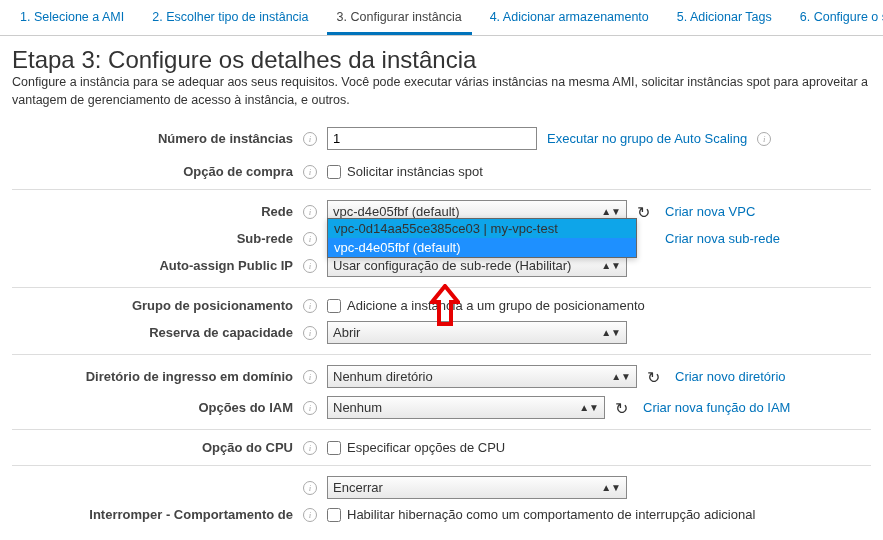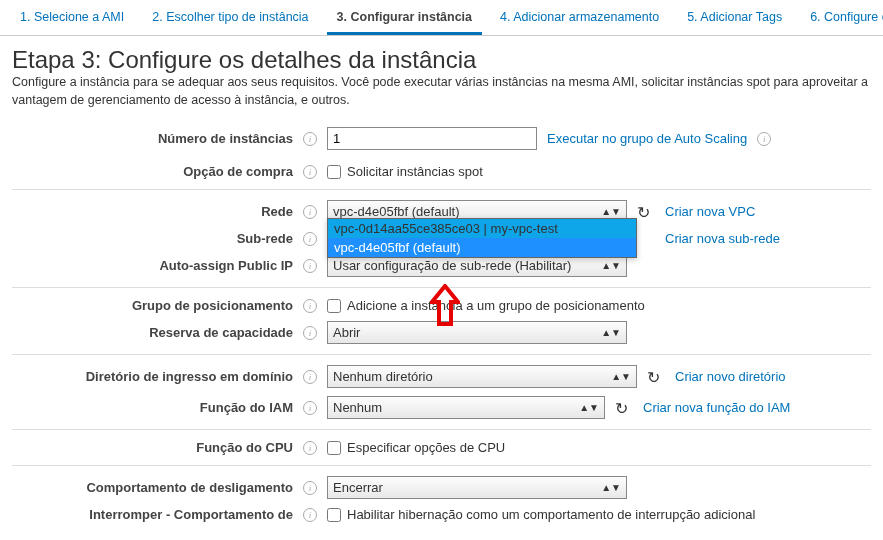--- a/index.html
+++ b/index.html
@@ -1,19 +1,19 @@
 <!DOCTYPE html>
 <html><head>
 <meta charset="utf-8">
 <style>
   * { box-sizing: border-box; margin: 0; padding: 0; }
   body { font-family: Arial, Helvetica, sans-serif; font-size: 13px; color: #333; background: #fff; width: 883px; }
   .tabs { display: flex; border-bottom: 1px solid #ccc; padding: 5px 10px 0 10px; }
   .tab { color: #0073bb; padding: 5px 10px 8px 10px; margin-right: 8px; font-size: 12.5px; cursor: pointer; white-space: nowrap; }
-  .tab.active { color: #444; border-bottom: 3px solid #0073bb; font-weight: bold; }
+  .tab.active { color: #444; border-bottom: 3px solid #0073bb; font-weight: normal; }
   .content { padding: 10px 12px; }
   h1 { font-size: 24px; font-weight: normal; color: #333; margin-bottom: 0; }
   .desc { font-size: 12.5px; color: #333; line-height: 1.4; margin-bottom: 14px; }
   .form-row { display: flex; align-items: center; padding: 4px 0; position: relative; }
   .label-col { width: 315px; text-align: right; padding-right: 10px; font-weight: bold; color: #444; display: flex; justify-content: flex-end; align-items: center; gap: 10px; }
   .info-icon { display: inline-flex; width: 14px; height: 14px; border: 1.3px solid #aaa; border-radius: 50%; align-items: center; justify-content: center; font-size: 9px; color: #aaa; font-family: Georgia, serif; font-style: italic; font-weight: normal; }
   .field-col { flex: 1; display: flex; align-items: center; gap: 10px; }
   input[type=text] { border: 1px solid #888; padding: 3px 5px; font-size: 13px; width: 210px; }
   .sel { border: 1px solid #888; padding: 3px 5px; font-size: 13px; background: linear-gradient(#fdfdfd,#e8e8e8); width: 300px; display: flex; justify-content: space-between; align-items: center; cursor: pointer; }
   .sel .arrows { font-size: 10px; line-height: 0.6; display: flex; flex-direction: column; }
@@ -155,53 +155,52 @@
           <span>Nenhum diretório</span>
           <span class="arrows">▲▼</span>
         </div>
       <span class="refresh-icon">↻</span>
       <span class="link">Criar novo diretório</span>
     </div>
   </div>
 
   <div class="form-row">
     <div class="label-col">
-        <span>Função do IAM</span>
+        <span>Opções do IAM</span>
         <span class="info-icon">i</span>
       </div>
     <div class="field-col">
       <div class="sel" style="width:278px;">
           <span>Nenhum</span>
           <span class="arrows">▲▼</span>
         </div>
       <span class="refresh-icon">↻</span>
       <span class="link">Criar nova função do IAM</span>
     </div>
   </div>
 
   <div class="sep"></div>
 
   <div class="form-row">
     <div class="label-col">
-        <span>Função do CPU</span>
+        <span>Opção do CPU</span>
         <span class="info-icon">i</span>
       </div>
     <div class="field-col">
       <div class="checkbox-row">
           <input type="checkbox" style="">
           <span>Especificar opções de CPU</span>
         </div>
     </div>
   </div>
 
   <div class="sep"></div>
 
   <div class="form-row">
     <div class="label-col">
-        <span>Comportamento de desligamento</span>
         <span class="info-icon">i</span>
       </div>
     <div class="field-col">
       <div class="sel">
           <span>Encerrar</span>
           <span class="arrows">▲▼</span>
         </div>
     </div>
   </div>
 

